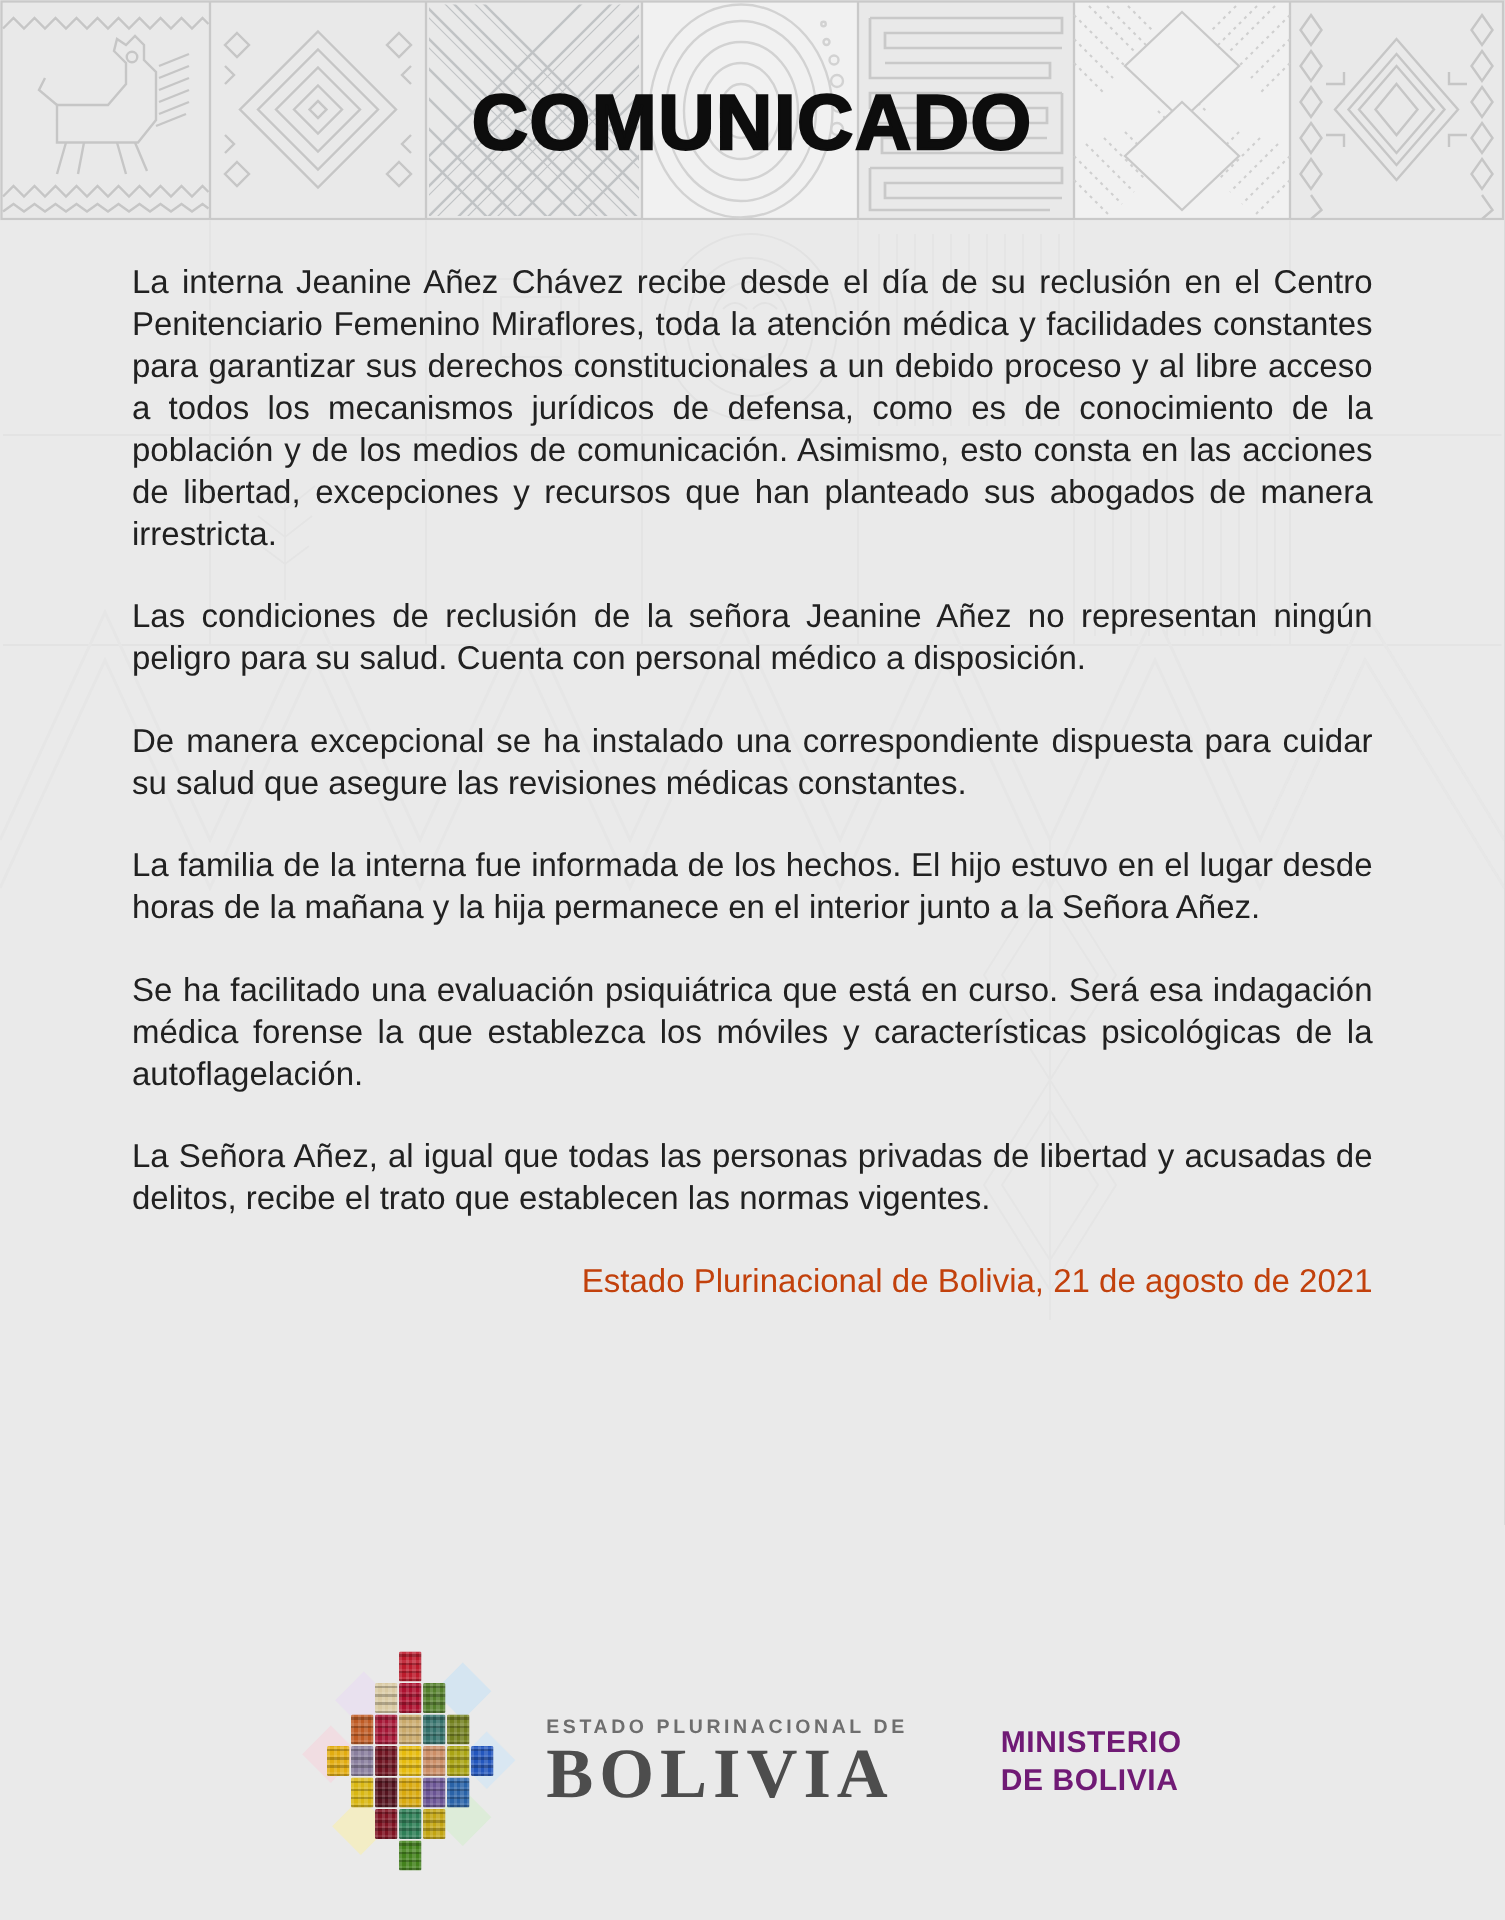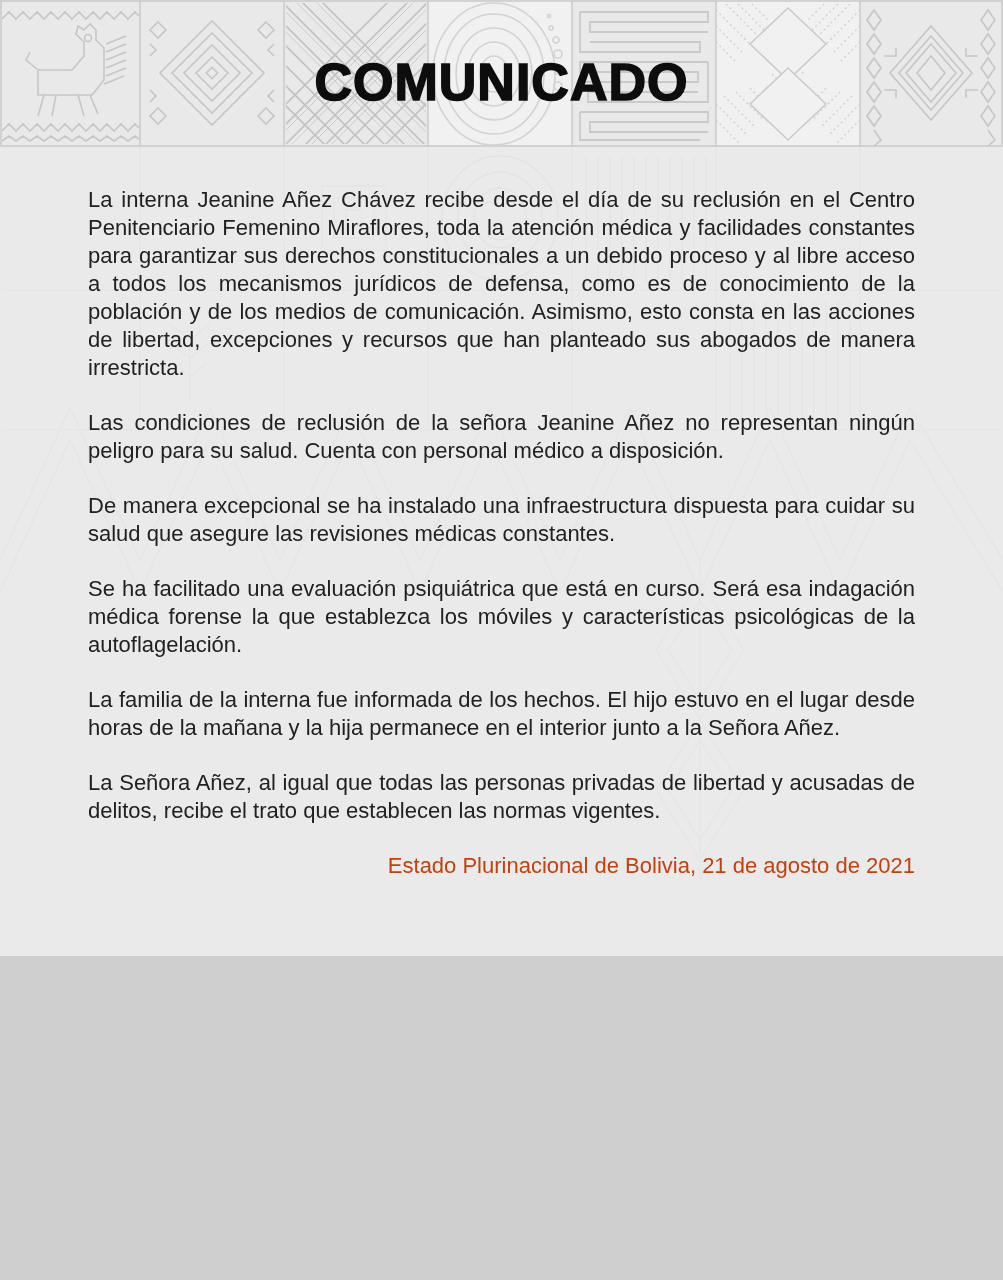--- a/index.html
+++ b/index.html
@@ -1,32 +1,32 @@
 <!DOCTYPE html>
 <html><head>
 <meta charset="utf-8">
 <style>
   html,body{margin:0;padding:0;background:#cfcfcf;}
   .page{
-    position:relative;width:1003px;height:956px;margin:0 auto;
+    position:relative;width:1003px;height:1280px;margin:0 auto;
     background:#eaeaea;overflow:hidden;
     font-family:"Liberation Sans",sans-serif;color:#202020;
   }
   
   .band{position:absolute;top:0;left:0;width:1003px;height:147px;}
   .watermark{position:absolute;top:0;left:0;width:1003px;height:980px;pointer-events:none;}
   
   .title{
     position:absolute;top:52px;left:0;width:100%;text-align:center;
     font-size:52px;font-weight:bold;letter-spacing:1px;color:#0d0d0d;
     -webkit-text-stroke:1.6px #0d0d0d;
   }
   
   .content{
-    position:absolute;top:186px;left:88px;width:827px;
+    position:absolute;top:174px;left:88px;width:827px;
     font-size:22px;line-height:28px;text-align:justify;color:#212121;
   }
   .content p{margin:0 0 27px 0;}
   .dateline{text-align:right;margin-top:1px;font-size:22px;color:#c2410c;}
   
   .footer{
     position:absolute;top:1098px;left:0;width:100%;
     display:flex;justify-content:center;align-items:center;gap:30px;
   }
   .emblem-wrap{position:relative;width:119px;height:154px;flex:0 0 auto;}
@@ -187,23 +187,23 @@
         <line x1="700" y1="560" x2="700" y2="880"></line>
       </g>
     </g>
   </svg>
 
   <div class="title">COMUNICADO</div>
 
   <div class="content">
     <p>La interna Jeanine Añez Chávez recibe desde el día de su reclusión en el Centro Penitenciario Femenino Miraflores, toda la atención médica y facilidades constantes para garantizar sus derechos constitucionales a un debido proceso y al libre acceso a todos los mecanismos jurídicos de defensa, como es de conocimiento de la población y de los medios de comunicación. Asimismo, esto consta en las acciones de libertad, excepciones y recursos que han planteado sus abogados de manera irrestricta.</p>
     <p>Las condiciones de reclusión de la señora Jeanine Añez no representan ningún peligro para su salud. Cuenta con personal médico a disposición.</p>
-    <p>De manera excepcional se ha instalado una infraestructura dispuesta para cuidar su salud que asegure las revisiones médicas constantes.</p>
+    <p>De manera excepcional se ha instalado una correspondiente dispuesta para cuidar su salud que asegure las revisiones médicas constantes.</p>
+    <p>La familia de la interna fue informada de los hechos. El hijo estuvo en el lugar desde horas de la mañana y la hija permanece en el interior junto a la Señora Añez.</p>
     <p>Se ha facilitado una evaluación psiquiátrica que está en curso. Será esa indagación médica forense la que establezca los móviles y características psicológicas de la autoflagelación.</p>
-    <p>La familia de la interna fue informada de los hechos. El hijo estuvo en el lugar desde horas de la mañana y la hija permanece en el interior junto a la Señora Añez.</p>
     <p>La Señora Añez, al igual que todas las personas privadas de libertad y acusadas de delitos, recibe el trato que establecen las normas vigentes.</p>
     <div class="dateline">Estado Plurinacional de Bolivia, 21 de agosto de 2021</div>
   </div>
 
   <div class="footer">
     <div class="emblem-wrap">
       <div class="pastel" style="left:14px;top:22px;background:#e9dff0;"></div>
       <div class="pastel" style="left:80px;top:16px;background:#cfe3f2;"></div>
       <div class="pastel" style="left:-8px;top:58px;background:#f3d9e0;"></div>
       <div class="pastel" style="left:96px;top:62px;background:#d4e6f4;"></div>

